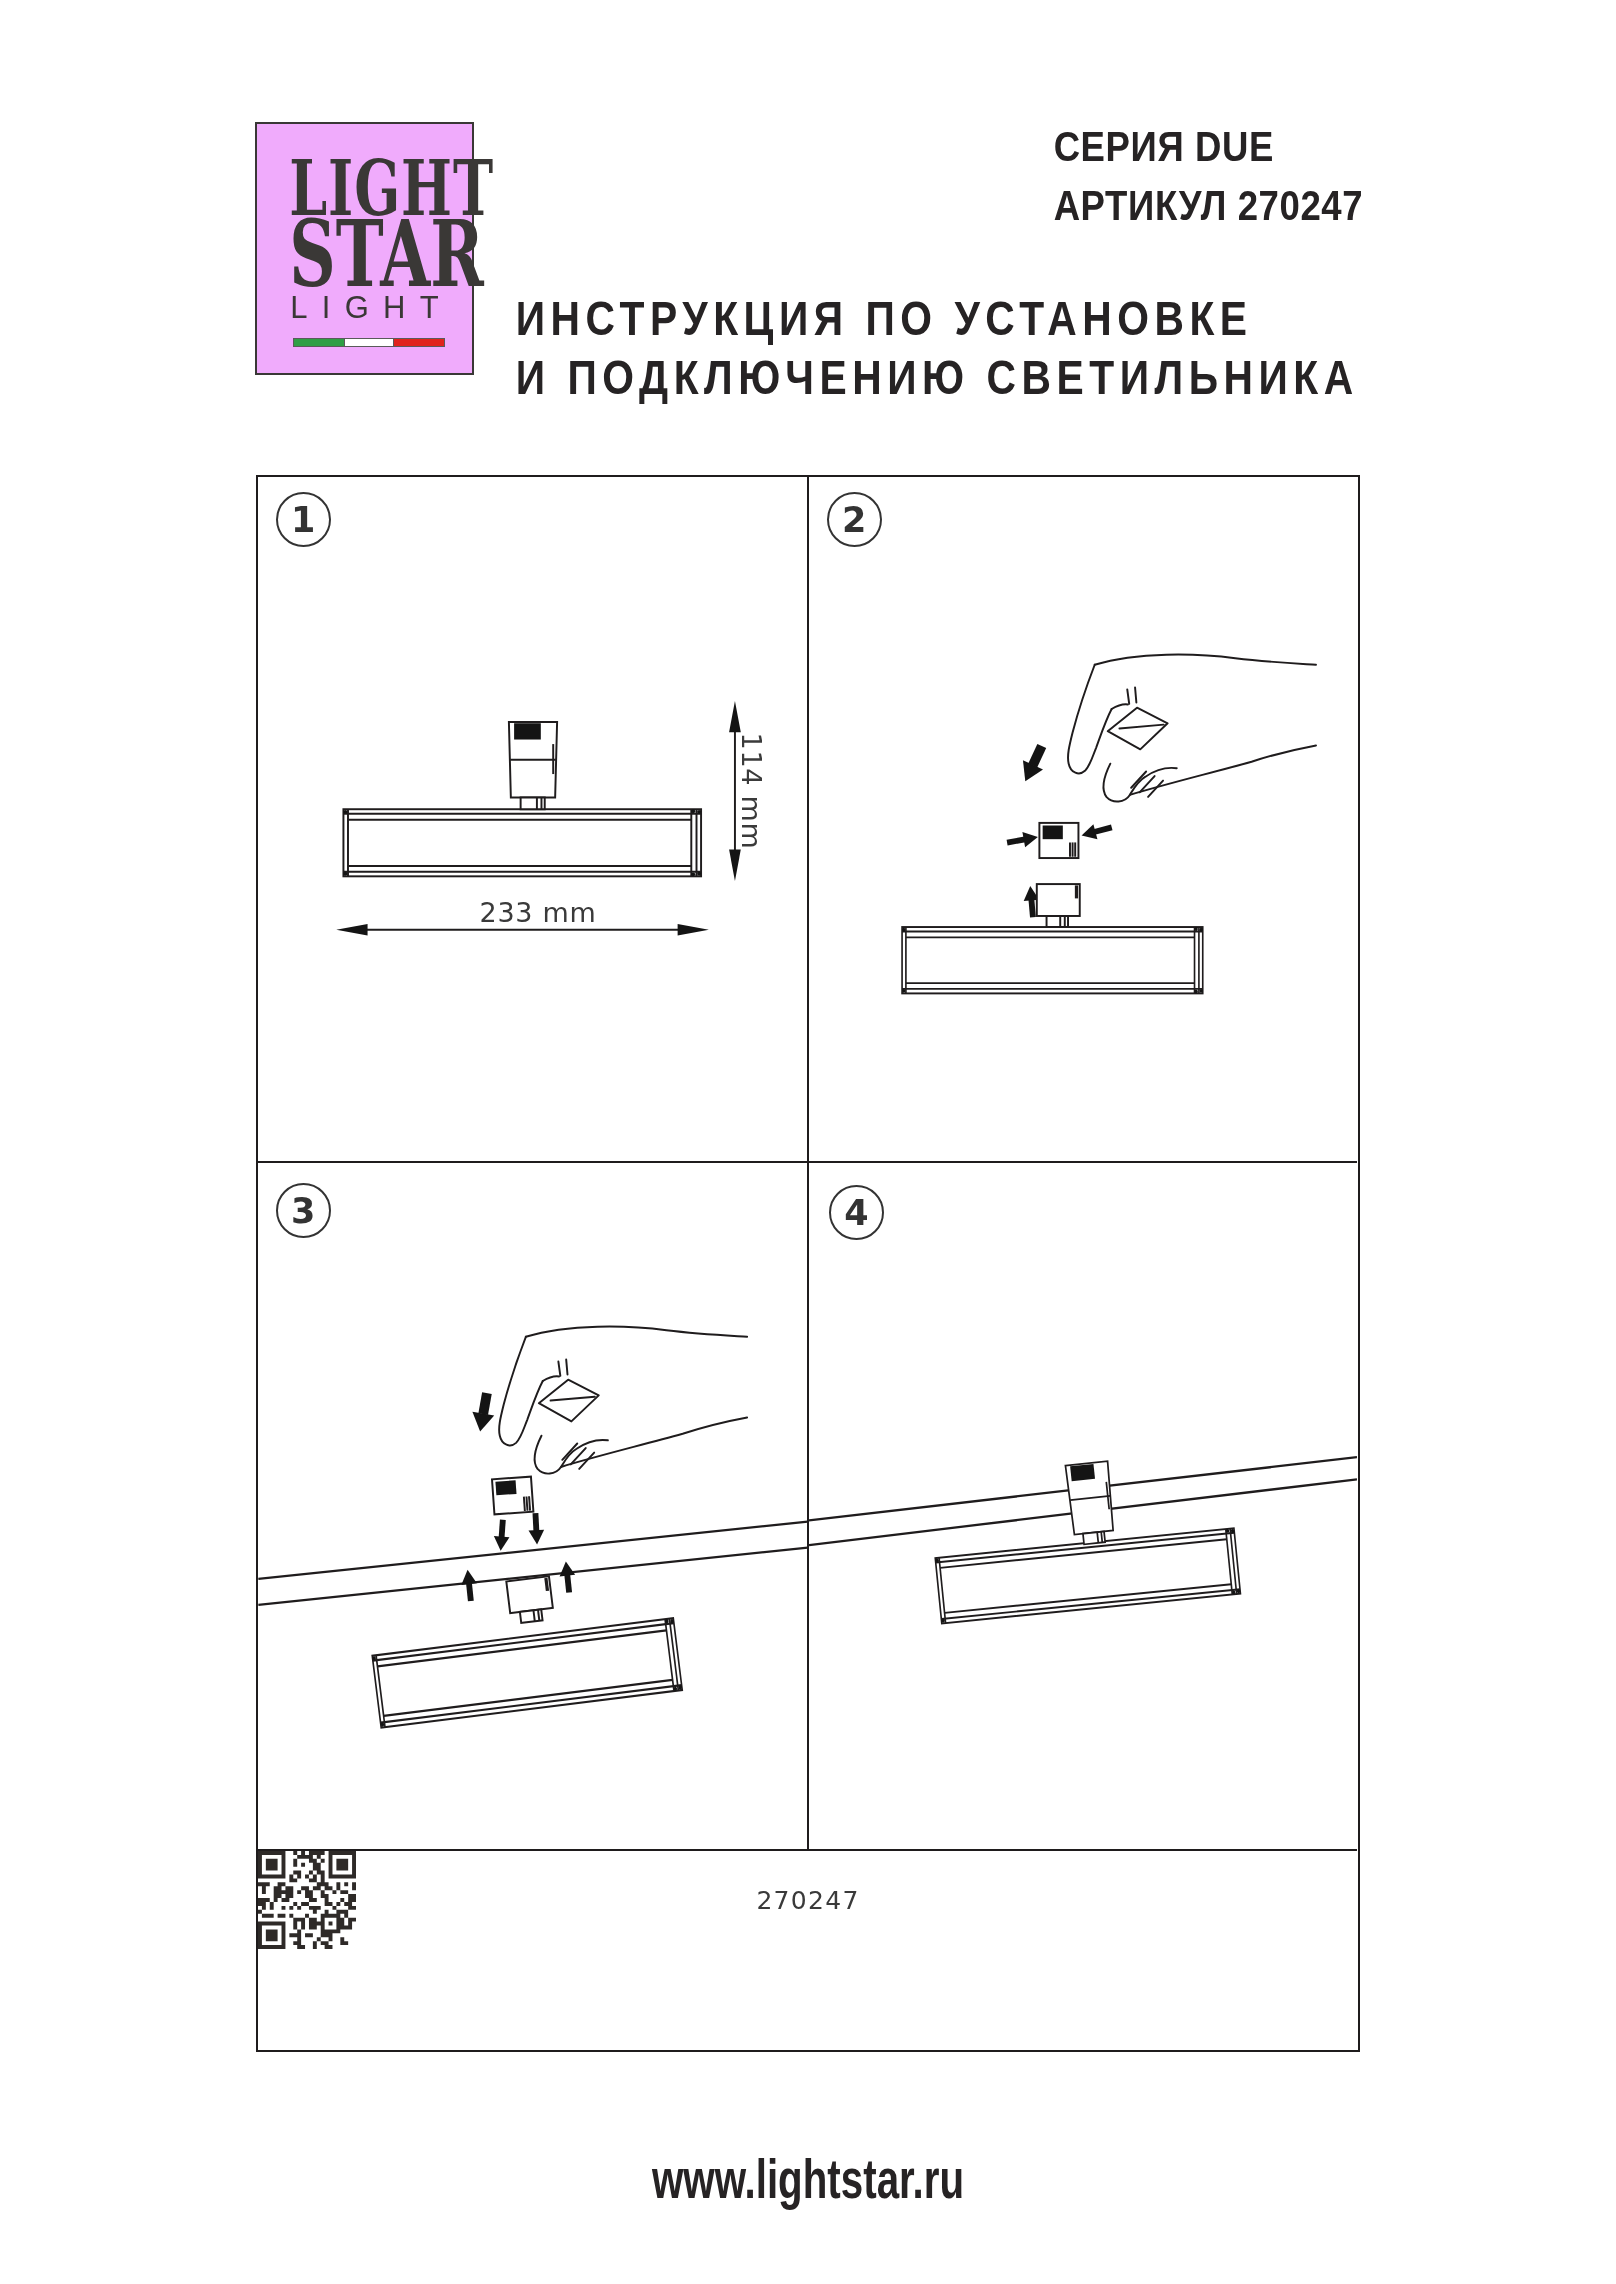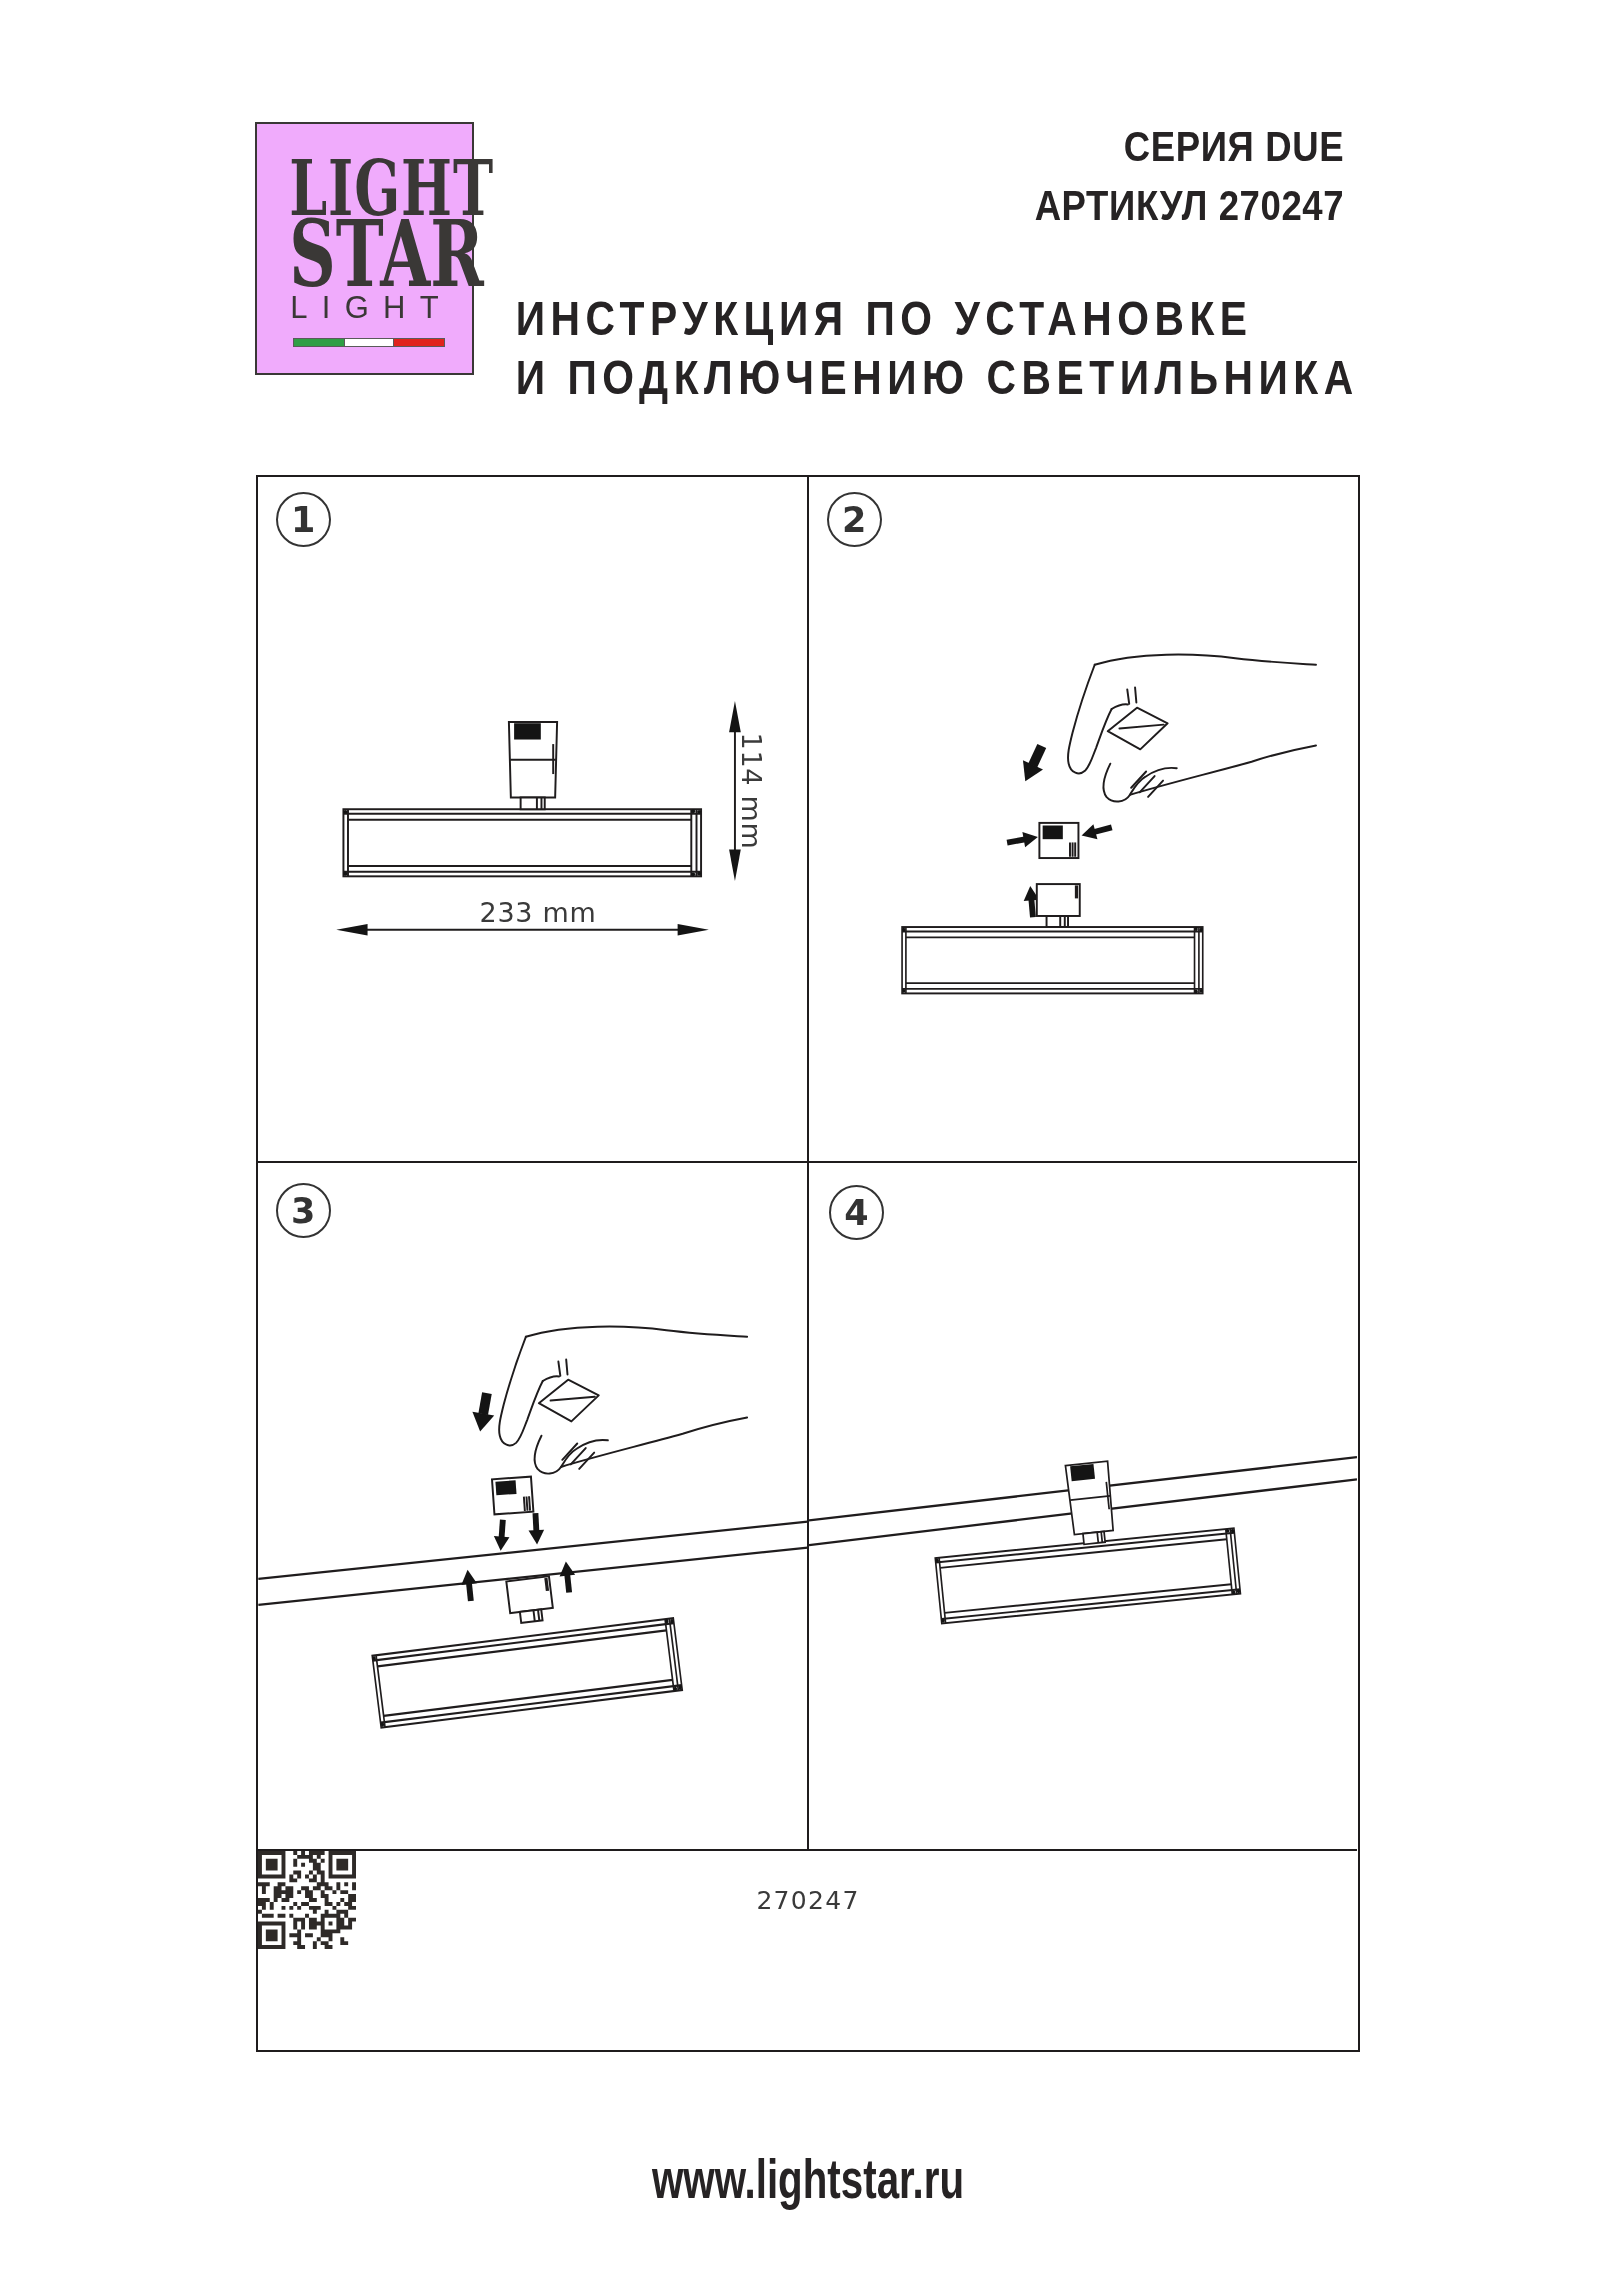--- a/index.html
+++ b/index.html
@@ -19,21 +19,21 @@
         font-size:31px;line-height:1;font-weight:normal;letter-spacing:14.3px;text-indent:14.3px;
         color:#3a3836;}
   .flag{position:absolute;left:36px;top:214px;width:150px;height:7.2px;
         border:1.3px solid #5a5a5a;box-sizing:content-box;display:flex;}
   .flag span{display:block;height:100%;}
   .flag .g{width:34%;background:#2F9E45;}
   .flag .w{width:32%;background:#FFFFFF;border-left:1.3px solid #5a5a5a;border-right:1.3px solid #5a5a5a;}
   .flag .r{width:34%;background:#E0231C;}
 
   
-  .titles{position:absolute;top:117px;right:272px;text-align:right;font-weight:bold;}
+  .titles{position:absolute;top:117px;right:253px;text-align:left;font-weight:bold;}
   .titles .t-line{font-size:43px;line-height:59px;letter-spacing:0.7px;
         transform:scaleX(0.85);transform-origin:100% 50%;white-space:nowrap;}
   .instr{position:absolute;top:289px;right:257px;font-weight:bold;}
   .instr .t-line{font-size:48px;line-height:59px;letter-spacing:6.5px;
         transform:scaleX(0.85);transform-origin:100% 50%;white-space:nowrap;}
 
   
   .grid{position:absolute;left:256px;top:475px;width:1100px;height:1573px;
         border:2px solid #1f1c1d;}
   .panel{position:absolute;box-sizing:border-box;}

